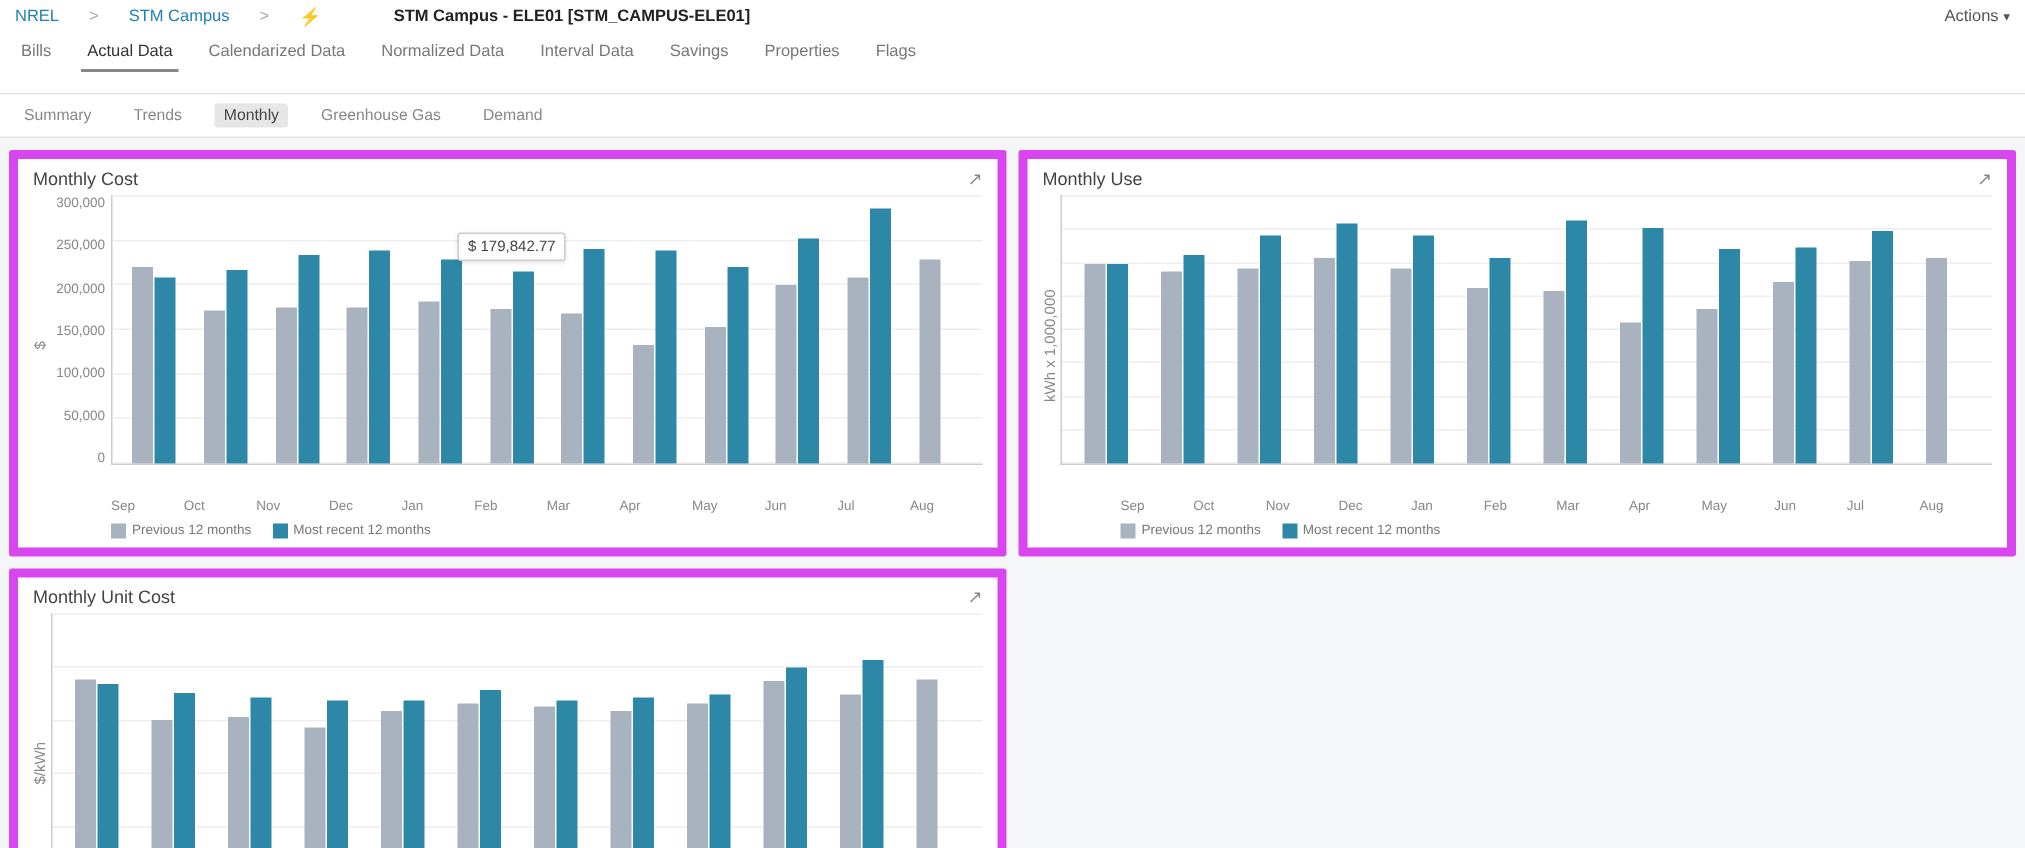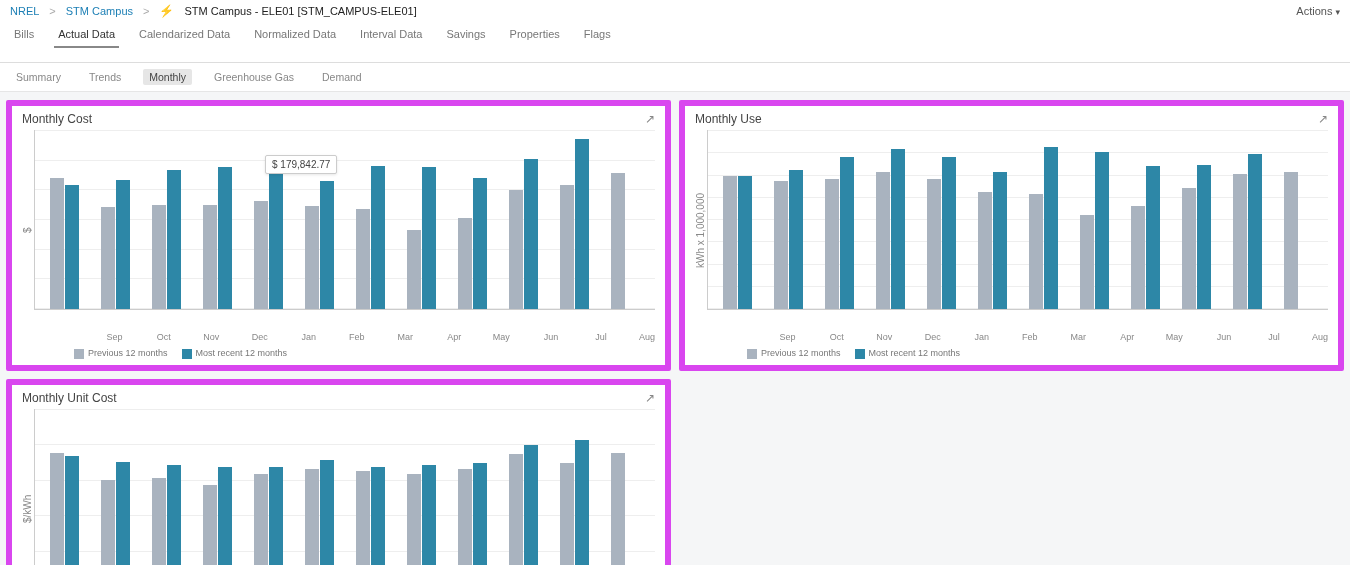--- a/index.html
+++ b/index.html
@@ -10,25 +10,25 @@
     width: 1350px;
     font-size: 11px;
   }
   .topbar {
     display: flex;
     justify-content: space-between;
     align-items: center;
     padding: 4px 10px 2px 10px;
     background: #fff;
   }
-  .breadcrumb { display: flex; align-items: center; gap: 10px; font-size: 11px; }
+  .breadcrumb { display: flex; align-items: center; gap: 20px; font-size: 11px; }
   .breadcrumb a { color: #1c7fb5; text-decoration: none; cursor: pointer; }
   .breadcrumb .sep { color: #aaa; }
   .breadcrumb .bolt { color: #f4b400; font-size: 12px; }
-  .breadcrumb .title { font-weight: normal; color: #222; }
+  .breadcrumb .title { font-weight: bold; color: #222; margin-left: 28px; }
   .actions { color: #555; cursor: pointer; font-size: 11px; }
   .actions .caret { font-size: 9px; }
   .tabs-primary {
     display: flex;
     gap: 16px;
     padding: 4px 10px 14px 10px;
     border-bottom: 1px solid #ddd;
     background: #fff;
     font-size: 11px;
   }
@@ -119,21 +119,21 @@
   .bar.prev { background: #a9b3bf; }
   .bar.recent { background: #2d87a7; }
   .xaxis {
     display: flex;
     justify-content: space-around;
     font-size: 9px;
     color: #888;
     margin-left: 52px;
     padding-top: 2px;
   }
-  .xaxis span { flex: 1; text-align: right; }
+  .xaxis span { flex: 1; text-align: left; }
   .legend {
     display: flex;
     gap: 14px;
     font-size: 9px;
     color: #777;
     margin-left: 52px;
     margin-top: 6px;
     align-items: center;
   }
   .legend .swatch { display:inline-block; width:10px; height:10px; margin-right:4px; vertical-align: middle; }
@@ -188,20 +188,29 @@
   </div>
 
 <div class="grid">
   <div class="panel">
     <div class="panel-header">
       <span class="panel-title">Monthly Cost</span>
       <span class="expand">↗</span>
     </div>
     <div class="chart-area">
       <div class="yaxis-label">$</div>
+      <div class="yaxis-ticks" id="yticks-cost">
+          <div>300,000</div>
+          <div>250,000</div>
+          <div>200,000</div>
+          <div>150,000</div>
+          <div>100,000</div>
+          <div>50,000</div>
+          <div>0</div>
+        </div>
       <div class="plot">
         <div class="gridlines" id="grid-cost">
             <div></div>
             <div></div>
             <div></div>
             <div></div>
             <div></div>
             <div></div>
             <div></div>
           </div>

